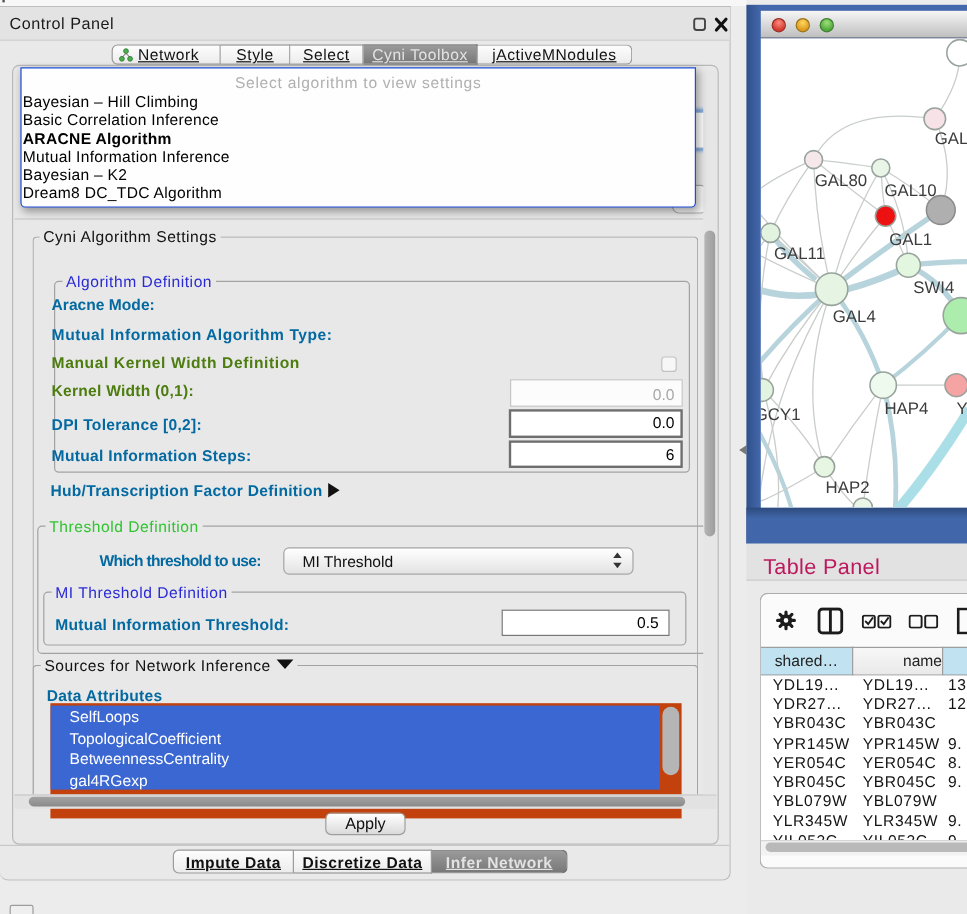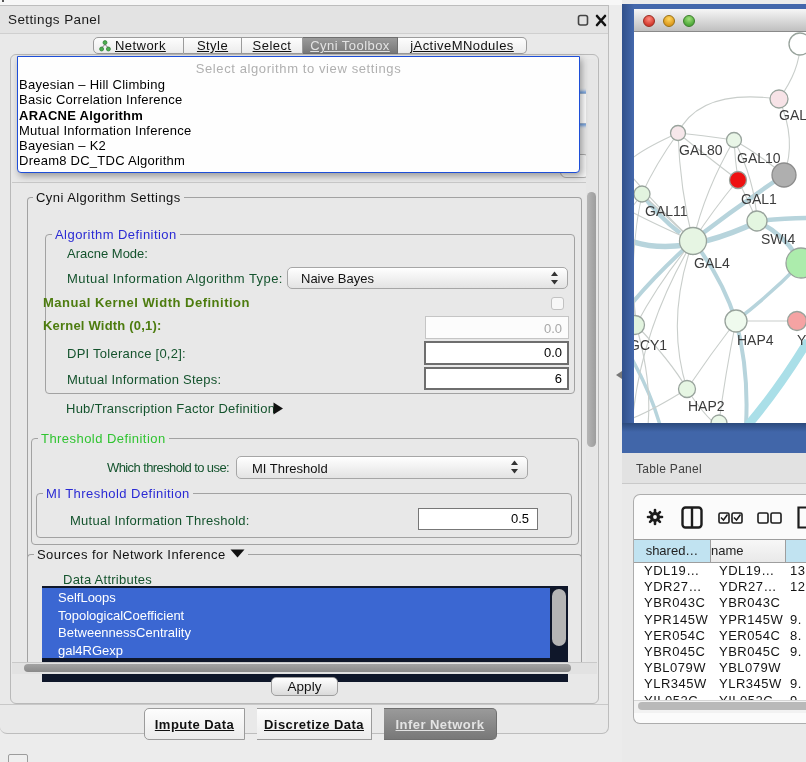--- a/index.html
+++ b/index.html
@@ -1,18 +1,18 @@
 <!DOCTYPE html>
 <html><head>
 <meta charset="utf-8">
 <style>
   html,body{margin:0;padding:0;}
   body{width:806px;height:762px;background:#ececec;font-family:"Liberation Sans",sans-serif;position:relative;overflow:hidden;}
   .abs{position:absolute;}
-  .lbl{position:absolute;font-size:13px;font-weight:normal;color:#14532d;white-space:nowrap;letter-spacing:0.25px;margin-left:24px;}
+  .lbl{position:absolute;font-size:13px;font-weight:bold;color:#0369a1;white-space:nowrap;letter-spacing:0.25px;}
   .glbl{position:absolute;font-size:13px;font-weight:bold;color:#4d7c0f;white-space:nowrap;letter-spacing:0.5px;}
   .gbox{position:absolute;border:1px solid #a2a2a2;border-radius:4px;}
   .gtitle{position:absolute;top:-8px;font-size:13px;background:#e8e8e8;padding:0 3px;white-space:nowrap;letter-spacing:0.45px;}
   .combo{position:absolute;border:1px solid #a6a6a6;border-radius:5px;background:linear-gradient(#ffffff,#e3e3e3);box-shadow:inset 0 1px 0 #fff;}
   .combo .ctext{position:absolute;left:14px;top:50%;transform:translateY(-50%);font-size:13px;color:#111;}
   .field{position:absolute;background:#fff;font-size:13px;color:#000;text-align:right;}
   .seg{position:absolute;display:flex;height:20px;}
   .seg>div{border:1px solid #9b9b9b;border-left:none;background:linear-gradient(#fdfdfd,#ececec);font-size:13px;color:#111;display:flex;align-items:center;justify-content:center;white-space:nowrap;letter-spacing:0.45px;text-decoration:underline;}
   .seg>div:first-child{border-left:1px solid #9b9b9b;border-radius:5px 0 0 5px;}
   .seg>div:last-child{border-radius:0 5px 5px 0;}
@@ -20,21 +20,21 @@
 </style>
 </head>
 <body>
 
 <div class="abs" style="left:0;top:0;width:622px;height:5px;background:#f7f7f7;"></div>
 <div class="abs" style="left:2px;top:0;width:2px;height:2px;background:#555;"></div>
 
 <div class="abs" style="left:0;top:5px;width:609px;height:729px;background:#e9e9e9;border:1px solid #bdbdbd;border-left:none;border-radius:0 0 7px 7px;box-sizing:border-box;">
 
   <div class="abs" style="left:0;top:0;width:608px;height:27px;background:#e3e3e3;border-bottom:1px solid #cfcfcf;border-radius:0;"></div>
-  <div class="abs" style="left:8px;top:6px;font-size:13.5px;color:#1a1a1a;letter-spacing:0.4px;">Settings Panel</div>
+  <div class="abs" style="left:8px;top:6px;font-size:13.5px;color:#1a1a1a;letter-spacing:0.4px;">Control Panel</div>
   <svg class="abs" style="left:577px;top:8px;" width="32" height="14" viewBox="0 0 32 14">
     <rect x="1.5" y="1.5" width="9" height="9.5" rx="2" fill="none" stroke="#444" stroke-width="1.6"></rect>
     <path d="M20 2 L28 11 M28 2 L20 11" stroke="#111" stroke-width="2.6" stroke-linecap="round"></path>
   </svg>
 
   <div class="seg" style="left:93px;top:31px;height:17px;">
     <div style="width:91px;justify-content:flex-start;padding-left:5px;box-sizing:border-box;"><svg width="12" height="12" viewBox="0 0 12 12" style="margin-right:4px;">
           <circle cx="6" cy="2.6" r="2" fill="#4caf50" stroke="#2a7a2e" stroke-width=".7"></circle>
           <circle cx="2.6" cy="9" r="2" fill="#4caf50" stroke="#2a7a2e" stroke-width=".7"></circle>
           <circle cx="9.4" cy="9" r="2" fill="#4caf50" stroke="#2a7a2e" stroke-width=".7"></circle>
@@ -55,81 +55,74 @@
 
   <div class="gbox" style="left:27px;top:191px;width:553px;height:470px;border-bottom:none;border-radius:4px 4px 0 0;">
     <div class="gtitle" style="left:5px;color:#111;">Cyni Algorithm Settings</div>
   </div>
 
   <div class="gbox" style="left:45px;top:228px;width:528px;height:158px;">
     <div class="gtitle" style="left:6px;color:#2a2ad4;">Algorithm Definition</div>
   </div>
   <div class="lbl" style="left:43px;top:240px;letter-spacing:0;">Aracne Mode:</div>
   <div class="lbl" style="left:43px;top:265px;letter-spacing:0.45px;">Mutual Information Algorithm Type:</div>
-  <div class="combo" style="left:287px;top:261px;width:279px;height:20px;">
-      <span class="ctext" style="left:13px;">Naive Bayes</span>
-    <svg style="position:absolute;right:8px;top:3px;" width="9" height="14" viewBox="0 0 9 14">
-        <path d="M4.5 0.5 L8 5 L1 5 Z" fill="#333"></path>
-        <path d="M4.5 13.5 L1 9 L8 9 Z" fill="#333"></path>
-      </svg>
-  </div>
   <div class="glbl" style="left:43px;top:289px;">Manual Kernel Width Definition</div>
   <div class="abs" style="left:551px;top:291px;width:13px;height:13px;background:#f7f7f7;border:1px solid #c2c2c2;border-radius:3px;box-sizing:border-box;"></div>
   <div class="glbl" style="left:43px;top:312px;letter-spacing:0.2px;">Kernel Width (0,1):</div>
   <div class="field" style="left:425px;top:310px;width:144px;height:23px;border:1px solid #c5c5c5;background:#fcfcfc;color:#a8a8a8;line-height:23px;padding-right:6px;box-sizing:border-box;">0.0</div>
   <div class="lbl" style="left:43px;top:340px;">DPI Tolerance [0,2]:</div>
   <div class="field" style="left:424px;top:335px;width:145px;height:24px;border:2px solid #6e6e6e;line-height:20px;padding-right:5px;box-sizing:border-box;">0.0</div>
   <div class="lbl" style="left:43px;top:366px;">Mutual Information Steps:</div>
   <div class="field" style="left:424px;top:361px;width:145px;height:23px;border:2px solid #6e6e6e;line-height:19px;padding-right:5px;box-sizing:border-box;">6</div>
 
   <div class="lbl" style="left:42px;top:395px;">Hub/Transcription Factor Definition</div>
   <svg class="abs" style="left:272px;top:396px;" width="12" height="13" viewBox="0 0 12 13">
       <path d="M1.5 0.5 L11 6.5 L1.5 12.5 Z" fill="#111"></path>
     </svg>
 
-  <div class="gbox" style="left:31px;top:432px;width:546px;height:105px;">
+  <div class="gbox" style="left:31px;top:432px;width:546px;height:105px;padding-left:12px;">
     <div class="gtitle" style="left:6px;color:#30c431;">Threshold Definition</div>
   </div>
   <div class="lbl" style="left:83px;top:454px;letter-spacing:-0.6px;">Which threshold to use:</div>
   <div class="combo" style="left:236px;top:450px;width:290px;height:21px;">
       <span class="ctext" style="left:15px;">MI Threshold</span>
     <svg style="position:absolute;right:8px;top:3px;" width="9" height="14" viewBox="0 0 9 14">
         <path d="M4.5 0.5 L8 5 L1 5 Z" fill="#333"></path>
         <path d="M4.5 13.5 L1 9 L8 9 Z" fill="#333"></path>
       </svg>
   </div>
 
   <div class="gbox" style="left:36px;top:487px;width:534px;height:43px;">
     <div class="gtitle" style="left:6px;color:#2a2ad4;">MI Threshold Definition</div>
   </div>
   <div class="lbl" style="left:46px;top:507px;">Mutual Information Threshold:</div>
-  <div class="field" style="left:418px;top:502px;width:120px;height:22px;border:1px solid #777;line-height:20px;padding-right:8px;box-sizing:border-box;">0.5</div>
+  <div class="field" style="left:418px;top:502px;width:140px;height:22px;border:1px solid #777;line-height:20px;padding-right:8px;box-sizing:border-box;">0.5</div>
 
   <div class="gbox" style="left:27px;top:548px;width:553px;height:112px;border-bottom:none;">
     <div class="gtitle" style="left:6px;color:#111;">Sources for Network Inference <svg width="15" height="9" viewBox="0 0 15 9" style="vertical-align:1px;">
           <path d="M0.5 0.5 L14.5 0.5 L7.5 8.5 Z" fill="#111"></path>
         </svg></div>
   </div>
   <div class="lbl" style="left:39px;top:566px;">Data Attributes</div>
-  <div class="abs" style="left:42px;top:580px;width:526px;height:96px;background:#0f172a;overflow:hidden;">
+  <div class="abs" style="left:42px;top:580px;width:526px;height:96px;background:#c2410c;overflow:hidden;">
     <div style="position:absolute;left:0;top:2px;width:508px;height:70px;background:#3b67d2;"></div>
     <div style="position:absolute;left:16px;top:3px;font-size:13px;color:#fff;line-height:17.5px;">SelfLoops<br>TopologicalCoefficient<br>BetweennessCentrality<br>gal4RGexp</div>
     <div style="position:absolute;left:510px;top:3px;width:14px;height:57px;background:#b5b5b5;border-radius:7px;"></div>
   </div>
 
   <div class="abs" style="left:12px;top:656px;width:585px;height:11px;background:#e2e2e2;border-top:1px solid #c9c9c9;"></div>
   <div class="abs" style="left:24px;top:658px;width:547px;height:8px;background:linear-gradient(#a3a3a3,#8a8a8a);border-radius:4px;"></div>
 
   <div class="abs" style="left:586px;top:53px;width:11px;height:603px;background:#e6e6e6;"></div>
   <div class="abs" style="left:587px;top:186px;width:9px;height:255px;background:linear-gradient(90deg,#b5b5b5,#9d9d9d);border-radius:5px;"></div>
 
   <div class="abs" style="left:271px;top:671px;width:67px;height:19px;border:1px solid #9e9e9e;border-radius:5px;background:linear-gradient(#ffffff,#dadada);box-sizing:border-box;text-align:center;font-size:13.5px;color:#111;line-height:17px;">Apply</div>
 
   <div class="abs" style="left:0px;top:698px;width:608px;height:1px;background:#c8c8c8;"></div>
-  <div class="seg" style="left:144px;top:702px;height:32px;font-weight:bold;gap:12px;">
+  <div class="seg" style="left:144px;top:702px;height:20px;font-weight:bold;">
     <div style="width:99px;">Impute Data</div>
     <div style="width:114px;">Discretize Data</div>
     <div class="sel" style="width:112px;">Infer Network</div>
   </div>
 </div>
 
 <div class="abs" style="left:17px;top:56px;width:563px;height:117px;background:#fefefe;border:1px solid #1d4ed8;border-radius:0 0 4px 4px;box-shadow:2px 3px 7px rgba(0,0,0,0.35);box-sizing:border-box;">
   <div style="position:absolute;left:0;top:4px;width:100%;text-align:center;font-size:13px;color:#b0b0b0;letter-spacing:0.6px;">Select algorithm to view settings</div>
   <div style="position:absolute;left:1px;top:20px;font-size:13px;color:#000;line-height:15.3px;letter-spacing:0.25px;">Bayesian – Hill Climbing<br>Basic Correlation Inference<br><b>ARACNE Algorithm</b><br>Mutual Information Inference<br>Bayesian – K2<br>Dream8 DC_TDC Algorithm</div>
 </div>
@@ -220,21 +213,21 @@
     <text x="694" y="268">GAL4</text>
     <text x="629" y="350">GCY1</text>
     <text x="737" y="345">HAP4</text>
     <text x="797" y="345">YM</text>
     <text x="688" y="411">HAP2</text>
   </g>
 </svg>
 </div>
 
 <div class="abs" style="left:622px;top:453px;width:184px;height:31px;background:#e2e2e2;border-bottom:1px solid #c9c9c9;box-sizing:border-box;"></div>
-<div class="abs" style="left:636px;top:462px;font-size:12px;color:#404040;letter-spacing:0.3px;">Table Panel</div>
+<div class="abs" style="left:636px;top:462px;font-size:18px;color:#be185d;letter-spacing:0.3px;">Table Panel</div>
 <div class="abs" style="left:622px;top:484px;width:184px;height:278px;background:#eaeaea;"></div>
 <div class="abs" style="left:633px;top:494px;width:180px;height:230px;background:#fbfbfb;border:1px solid #adadad;border-radius:7px 0 0 7px;border-right:none;box-sizing:border-box;overflow:hidden;">
   
   <svg style="position:absolute;left:12px;top:13px;" width="18" height="18" viewBox="0 0 18 18">
     <g stroke="#1c1c1c" stroke-width="2.6" stroke-linecap="round">
       <path d="M9 2 L9 16"></path>
         <path d="M2 9 L16 9"></path>
       <path d="M4.05 4.05 L13.95 13.95"></path>
         <path d="M13.95 4.05 L4.05 13.95"></path>
     </g>
@@ -254,21 +247,21 @@
   </svg>
   <svg style="position:absolute;left:123px;top:17px;" width="25" height="12" viewBox="0 0 25 12">
     <rect x="1" y="1" width="10" height="10" rx="1.5" fill="none" stroke="#1c1c1c" stroke-width="1.6"></rect>
     <rect x="14" y="1" width="10" height="10" rx="1.5" fill="none" stroke="#1c1c1c" stroke-width="1.6"></rect>
   </svg>
   <svg style="position:absolute;left:163px;top:11px;" width="17" height="23" viewBox="0 0 17 23">
     <path d="M1.5 1.5 L11 1.5 L16 7 L16 21.5 L1.5 21.5 Z" fill="none" stroke="#1c1c1c" stroke-width="2.2"></path>
   </svg>
   
   <div style="position:absolute;left:0;top:44px;width:77px;height:24px;background:#c1e3f1;border:1px solid #9e9e9e;border-left:none;box-sizing:border-box;text-align:center;font-size:13px;color:#222;line-height:22px;">shared…</div>
-  <div style="position:absolute;left:76px;top:44px;width:76px;height:24px;background:linear-gradient(#f7f7f7,#e9e9e9);border:1px solid #9e9e9e;box-sizing:border-box;text-align:left;font-size:13px;color:#222;line-height:22px;">name</div>
+  <div style="position:absolute;left:76px;top:44px;width:76px;height:24px;background:linear-gradient(#f7f7f7,#e9e9e9);border:1px solid #9e9e9e;box-sizing:border-box;text-align:right;font-size:13px;color:#222;line-height:22px;">name</div>
   <div style="position:absolute;left:151px;top:44px;width:40px;height:24px;background:#c1e3f1;border:1px solid #9e9e9e;box-sizing:border-box;"></div>
   
   <div style="position:absolute;left:0;top:68px;width:180px;height:137px;overflow:hidden;background:#fff;font-size:13px;color:#141414;letter-spacing:0.5px;">
     <div style="position:absolute;left:10px;top:0;line-height:16.2px;">YDL19…<br>YDR27…<br>YBR043C<br>YPR145W<br>YER054C<br>YBR045C<br>YBL079W<br>YLR345W<br>YIL052C</div>
     <div style="position:absolute;left:85px;top:0;line-height:16.2px;">YDL19…<br>YDR27…<br>YBR043C<br>YPR145W<br>YER054C<br>YBR045C<br>YBL079W<br>YLR345W<br>YIL052C</div>
     <div style="position:absolute;left:156px;top:0;line-height:16.2px;">13<br>12<br>&nbsp;<br>9.<br>8.<br>9.<br>&nbsp;<br>9.<br>9.</div>
   </div>
   
   <div style="position:absolute;left:0;top:205px;width:180px;height:12px;background:#f2f2f2;border-top:1px solid #d5d5d5;"></div>
   <div style="position:absolute;left:4px;top:207px;width:176px;height:8px;background:#b9b9b9;border-radius:4px;"></div>

